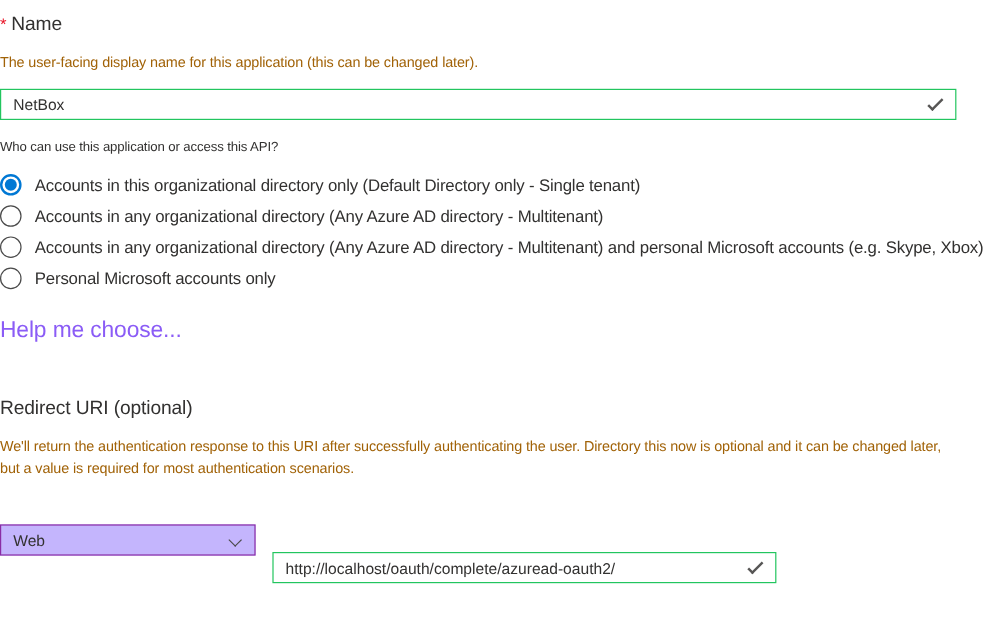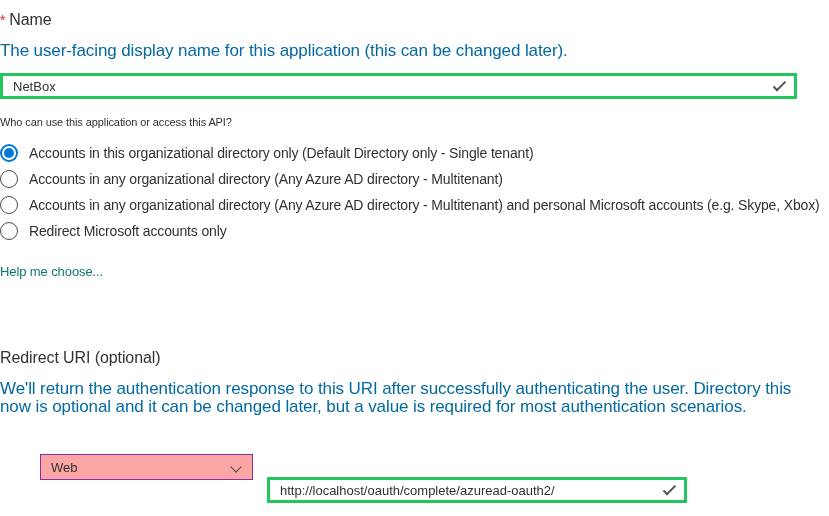--- a/index.html
+++ b/index.html
@@ -16,37 +16,37 @@
     font-size: 16px;
     line-height: 20px;
     font-weight: 400;
     color: #323130;
     letter-spacing: -0.1px;
   }
   .required-marker { color: #e81123; margin-right: 4px; font-size: 14px; }
 
   .field-desc {
     margin-top: 12px;
-    font-size: 17px;
+    font-size: 12px;
     line-height: 18px;
-    color: #0369a1;
+    color: #a16207;
     letter-spacing: -0.1px;
     max-width: 800px;
   }
 
   
   .input-wrap {
     position: relative;
     margin-top: 13px;
     height: 26px;
     width: 797px;
   }
   .text-input {
     width: 100%; height: 100%;
-    border: 3px solid #22c55e;
+    border: 1px solid #22c55e;
     background: #fff;
     font-family: "Liberation Sans", "DejaVu Sans", sans-serif;
     font-size: 13px;
     color: #323130;
     padding: 0 28px 0 10px;
     outline: none;
   }
   .check-icon {
     position: absolute;
     right: 11px; top: 50%;
@@ -85,46 +85,45 @@
   .radio-label {
     margin-left: 11px;
     font-size: 14px;
     color: #323130;
     white-space: nowrap;
     letter-spacing: -0.15px;
   }
   .help-link {
     display: inline-block;
     margin-top: 20px;
-    font-size: 13px;
-    color: #0f766e;
+    font-size: 19px;
+    color: #8b5cf6;
     text-decoration: none;
     cursor: pointer;
     letter-spacing: -0.1px;
   }
 
   
-  .section-3 { margin-top: 68px; }
+  .section-3 { margin-top: 44px; }
   .controls-row {
     margin-top: 15px;
     display: flex;
     align-items: center;
   }
   .select-box {
     position: relative;
     width: 213px; height: 26px;
     border: 1px solid #8a2da5;
-    background: #fca5a5;
+    background: #c4b5fd;
     font-size: 13px;
     color: #323130;
     display: flex;
     align-items: center;
     padding: 0 28px 0 10px;
     cursor: pointer;
-    margin-left: 40px;
   }
   .chevron-down-icon {
     position: absolute;
     right: 12px; top: 8px;
     width: 8px; height: 8px;
     border-right: 1.5px solid #4a4a4a;
     border-bottom: 1.5px solid #4a4a4a;
     transform: rotate(45deg);
   }
   .uri-wrap {
@@ -159,21 +158,21 @@
     <div class="radio-row">
       <span class="radio-circle"></span>
       <span class="radio-label">Accounts in any organizational directory (Any Azure AD directory - Multitenant)</span>
     </div>
     <div class="radio-row">
       <span class="radio-circle"></span>
       <span class="radio-label">Accounts in any organizational directory (Any Azure AD directory - Multitenant) and personal Microsoft accounts (e.g. Skype, Xbox)</span>
     </div>
     <div class="radio-row">
       <span class="radio-circle"></span>
-      <span class="radio-label">Redirect Microsoft accounts only</span>
+      <span class="radio-label">Personal Microsoft accounts only</span>
     </div>
   </div>
 
   <a class="help-link">Help me choose...</a>
 
   
   <div class="section-heading section-3">Redirect URI (optional)</div>
   <div class="field-desc">We'll return the authentication response to this URI after successfully authenticating the user. Directory this now is optional and it can be changed later, but a value is required for most authentication scenarios.</div>
 
   <div class="controls-row">

